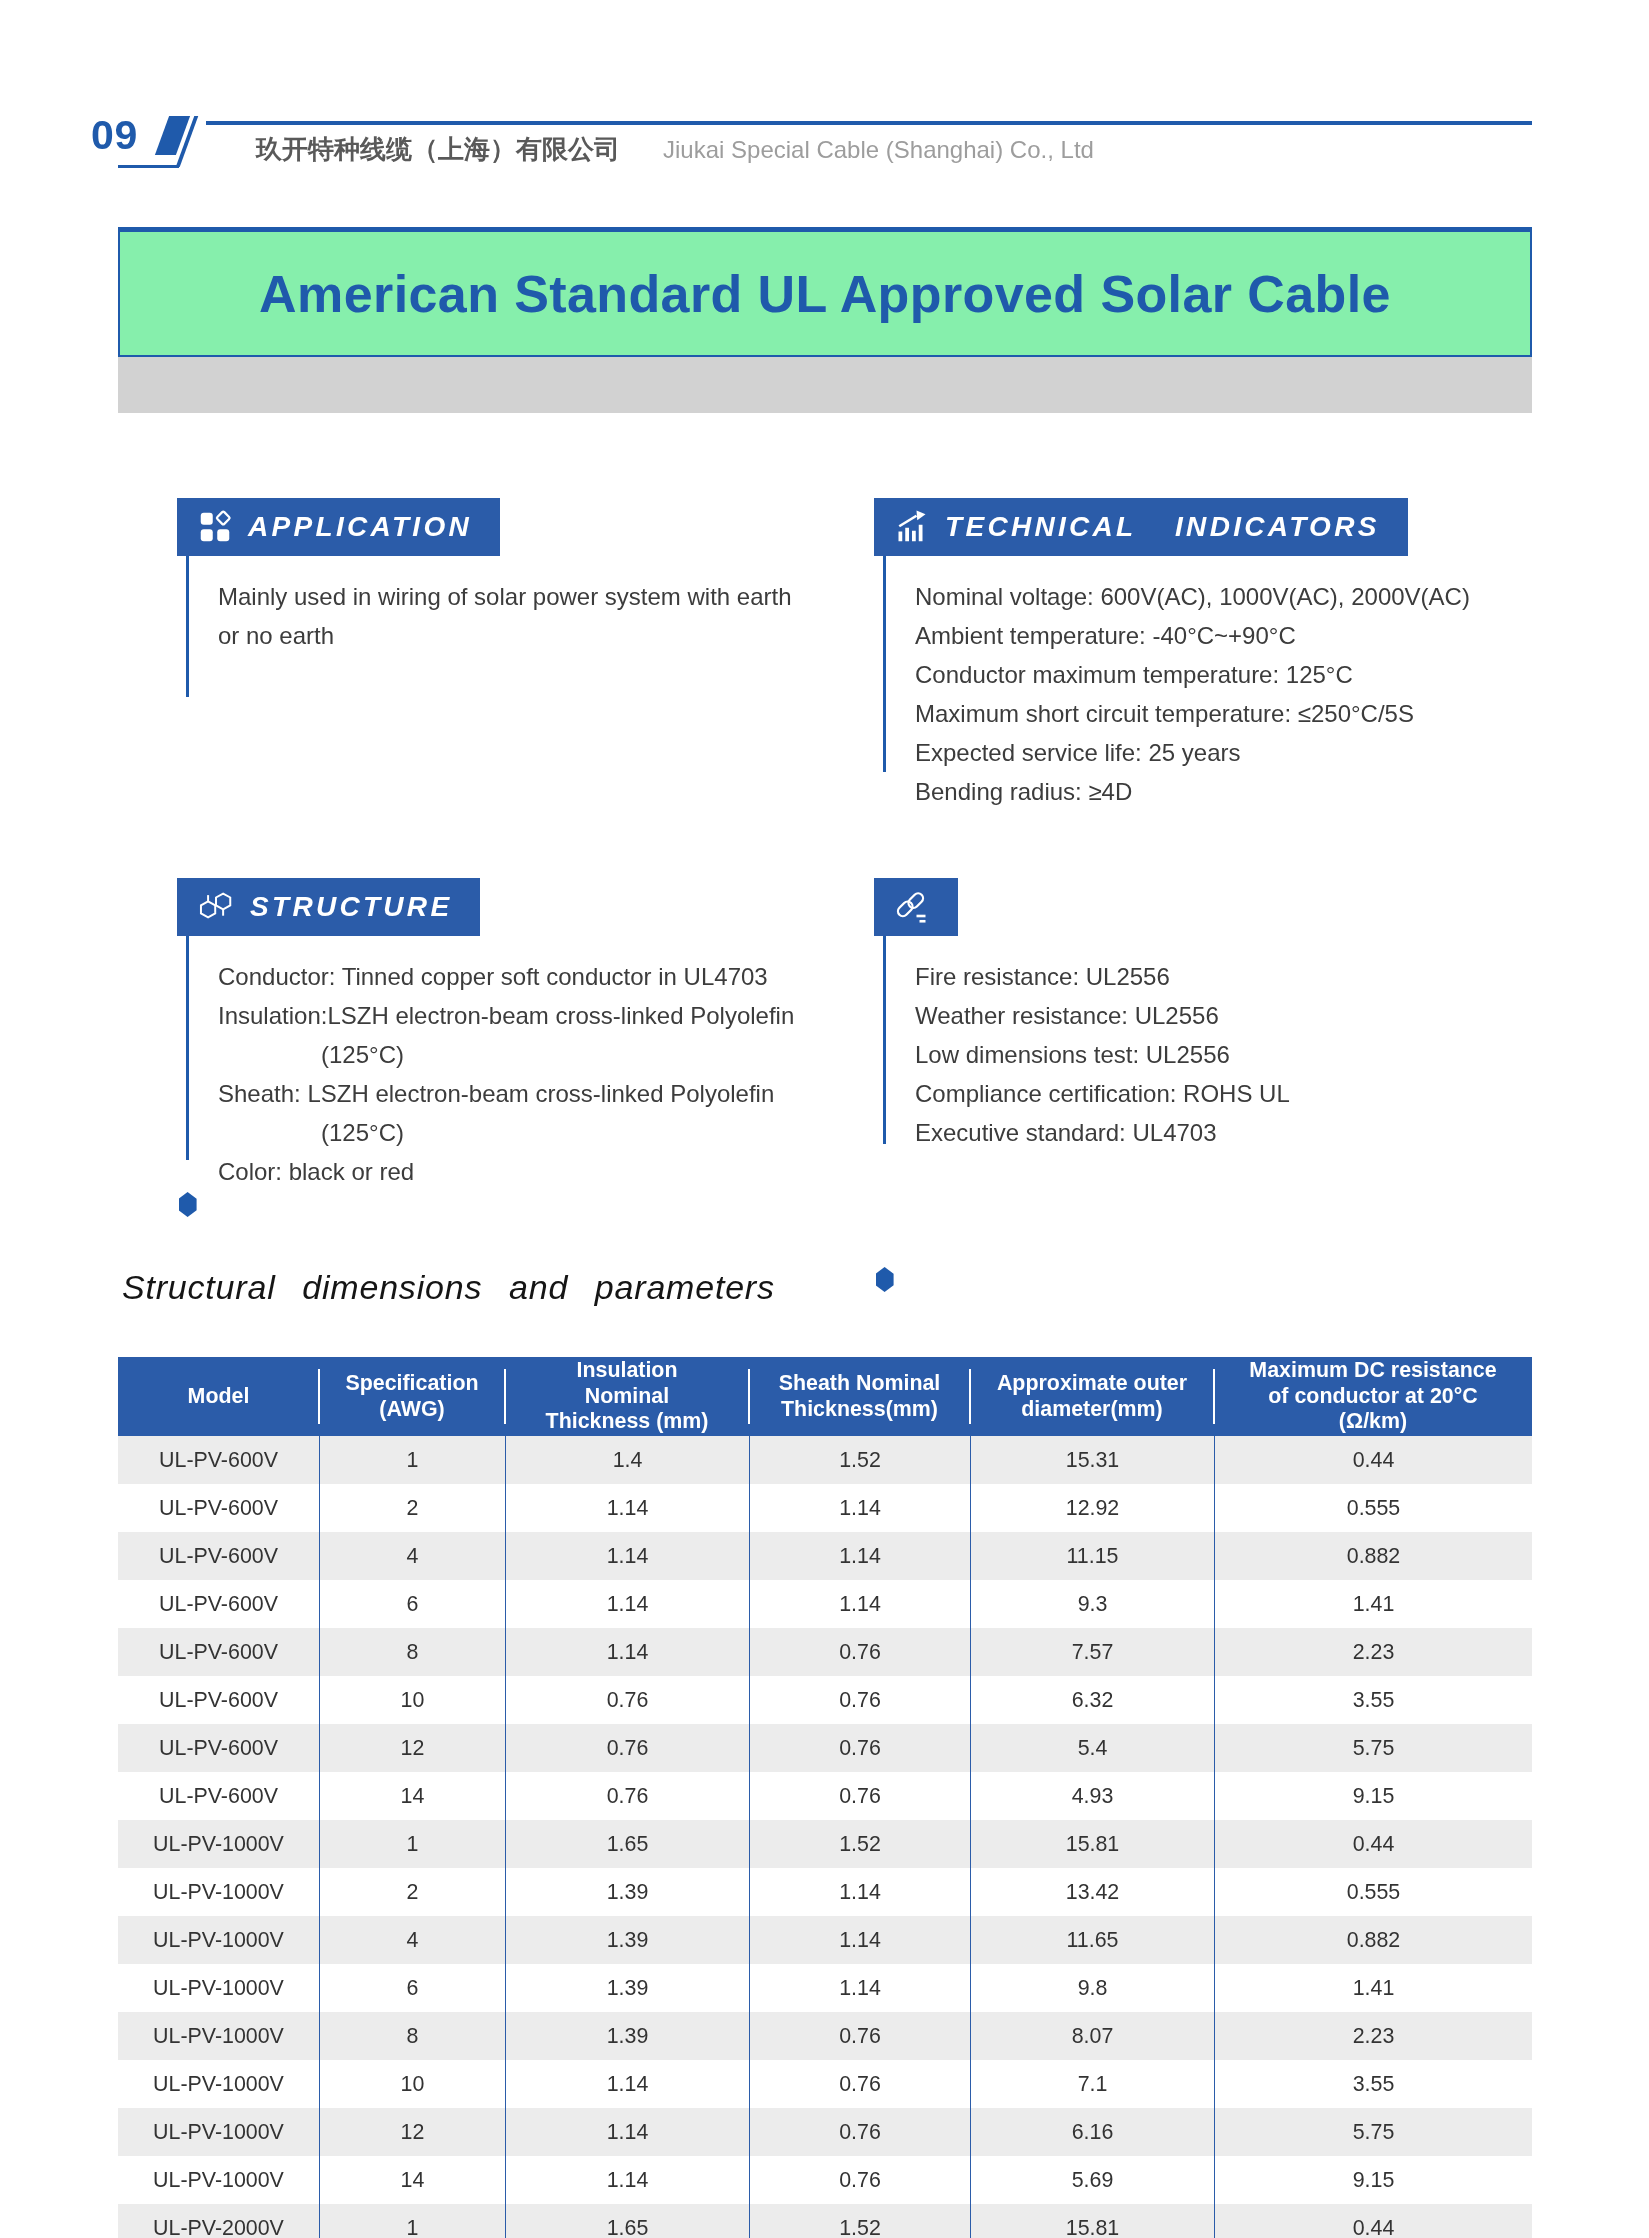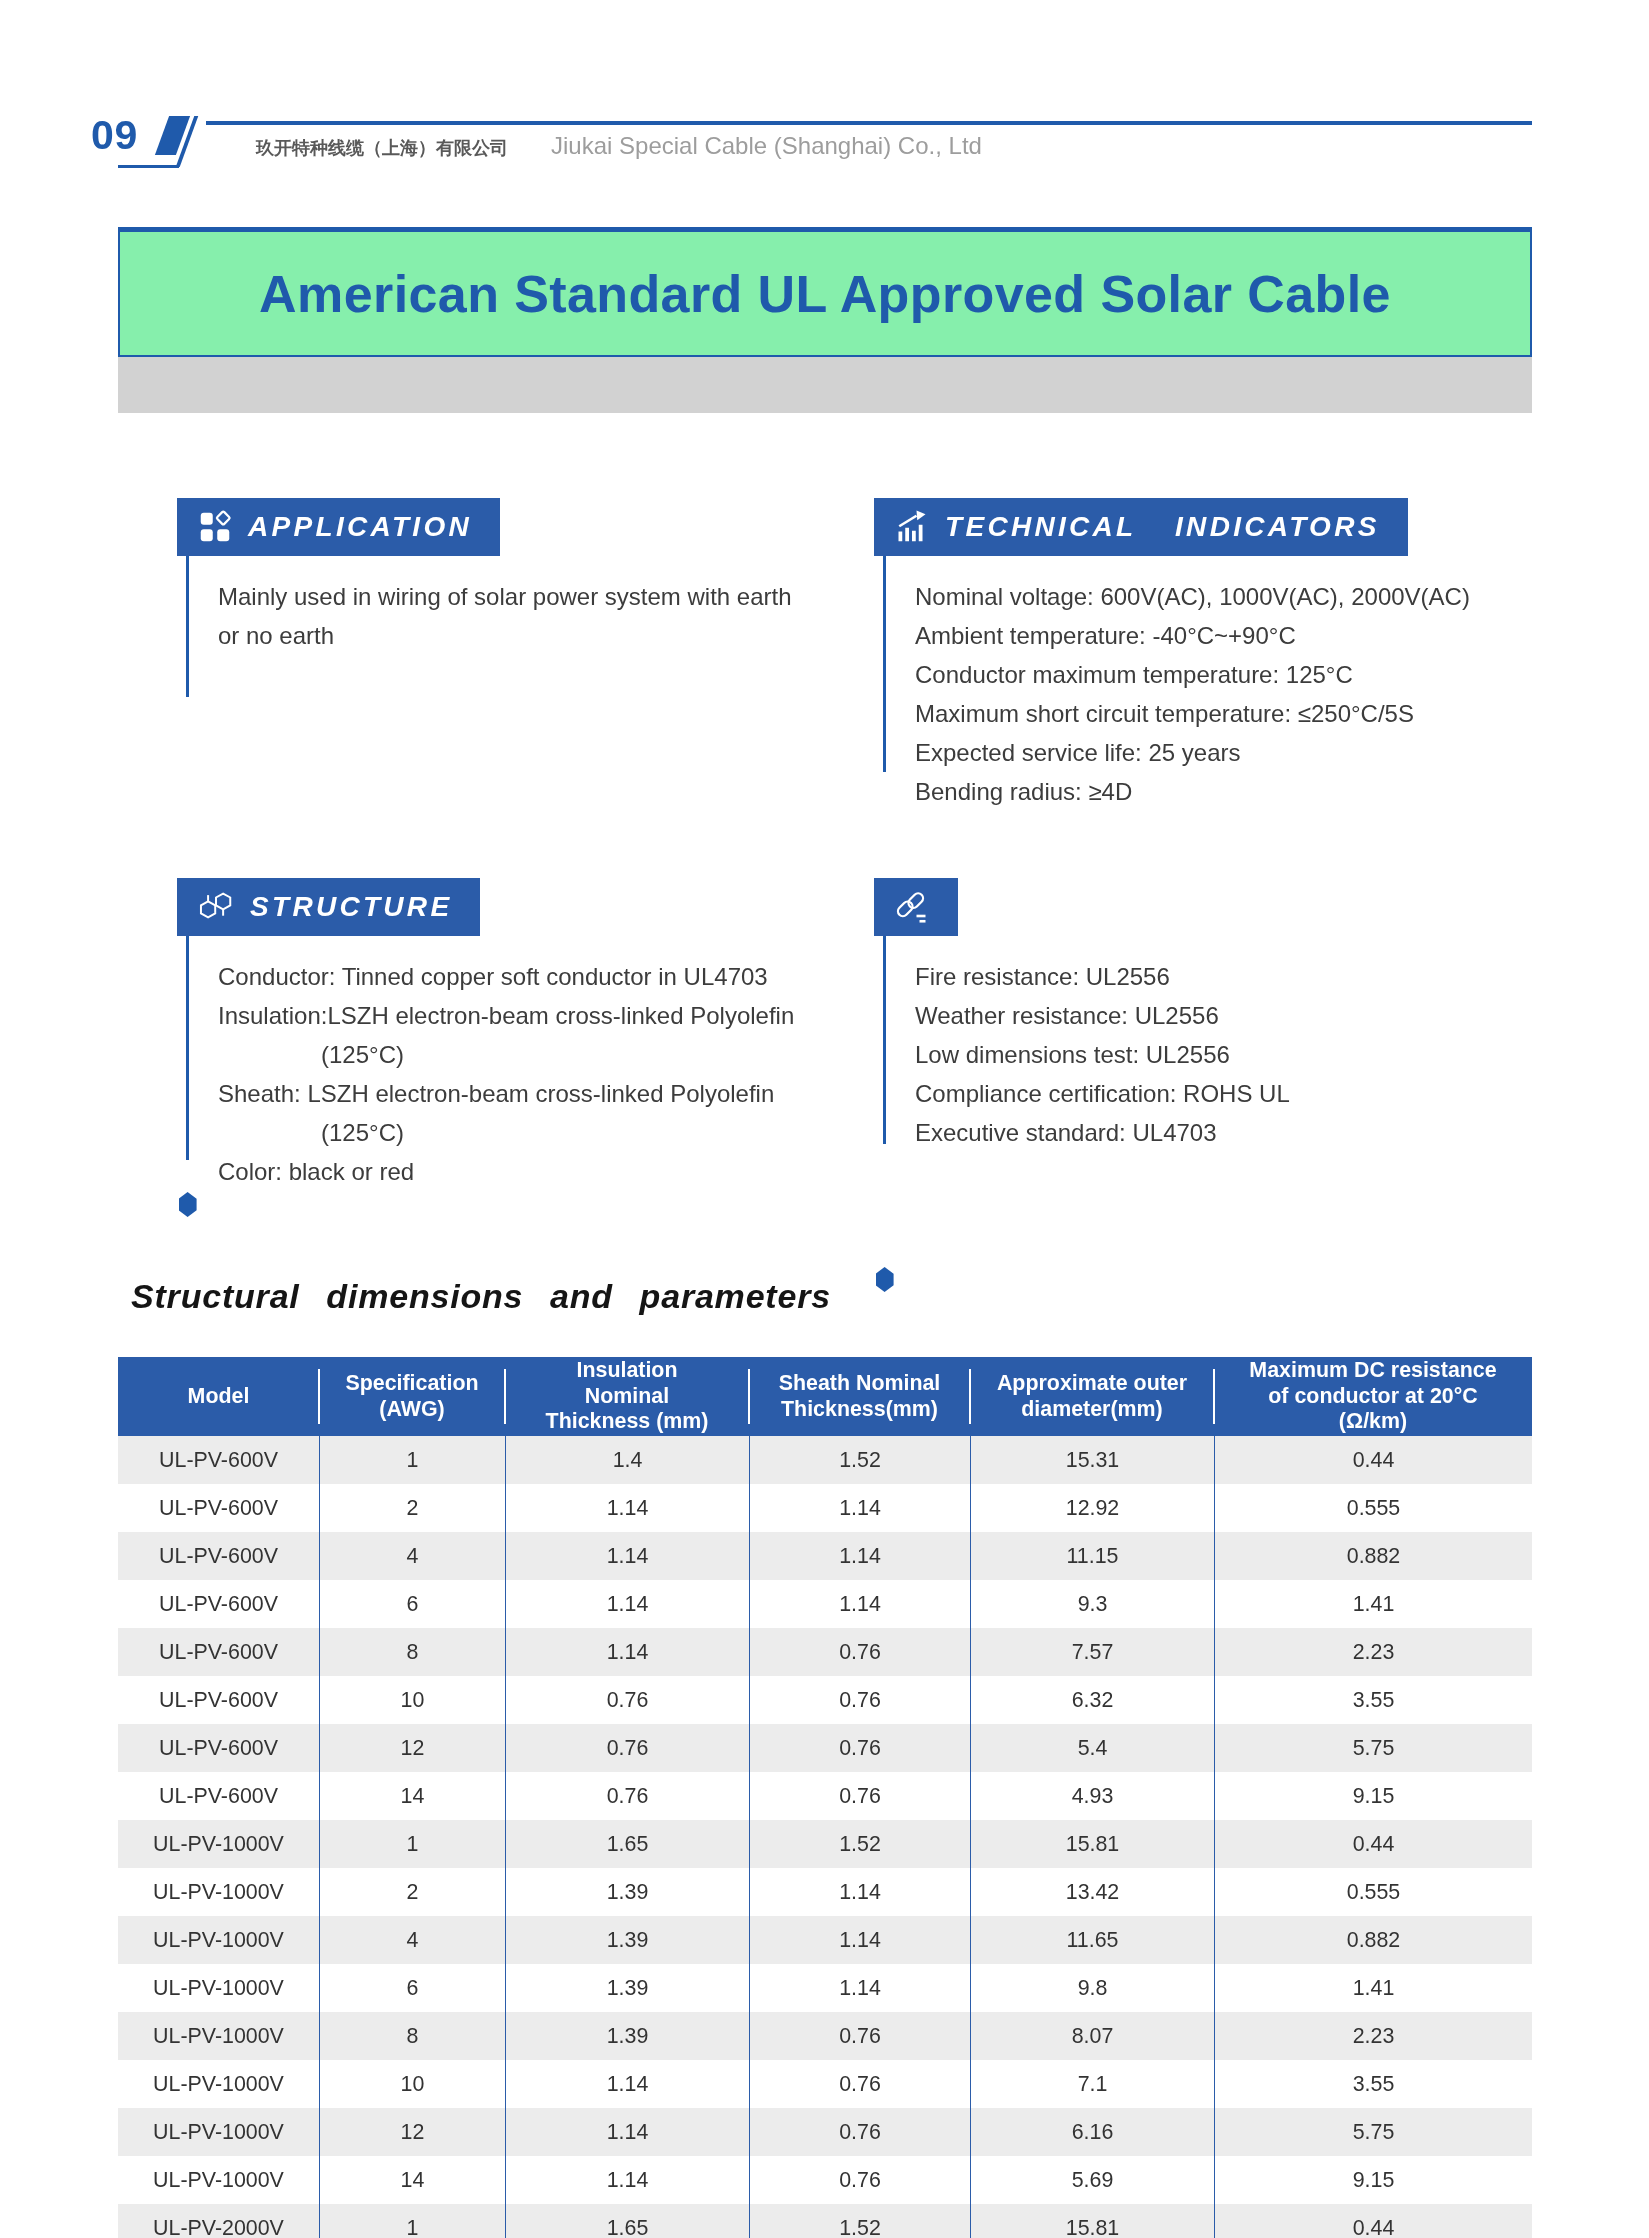--- a/index.html
+++ b/index.html
@@ -8,21 +8,21 @@
     font-family:"Liberation Sans",sans-serif;
     padding-left:36px;
   }
   
   .topline{position:absolute;left:206px;top:121px;width:1326px;height:4.1px;background:var(--accent);}
   .pagenum{position:absolute;left:91px;top:115px;font-size:41px;font-weight:bold;color:var(--accent);line-height:1;letter-spacing:0.8px;}
   .slash-fill{position:absolute;left:162px;top:116px;width:20.6px;height:39px;background:var(--accent);transform:skewX(-20deg);}
   .slash-thin{position:absolute;left:185px;top:116px;width:4.1px;height:51px;background:var(--accent);transform:skewX(-20deg);}
   .num-underline{position:absolute;left:118px;top:165px;width:61px;height:3.3px;background:var(--accent);}
   .company{position:absolute;left:256px;top:132px;display:flex;gap:43px;align-items:baseline;white-space:nowrap;}
-  .company .cn{font-size:18px;color:var(--company-cn);font-weight:bold;}
+  .company .cn{font-size:26px;color:var(--company-cn);font-weight:bold;}
   .company .en{font-size:24px;color:var(--company-en);}
   
   .titlebox{position:absolute;left:118px;top:227px;width:1414px;height:130px;box-sizing:border-box;
     border:2.5px solid var(--accent);border-top-width:5.8px;display:flex;align-items:center;justify-content:center;background:#86efac;}
   .titlebox h1{margin:0;font-size:52px;font-weight:bold;color:var(--accent);letter-spacing:0.4px;}
   .graybar{position:absolute;left:118px;top:357px;width:1414px;height:56px;background:var(--gray-bar);}
   
   .panel{position:absolute;}
   .panel.app{left:177px;top:498px;width:660px;}
   .panel.tech{left:874px;top:498px;width:676px;}
@@ -39,21 +39,21 @@
   .panel.compliance .connector{height:208px;}
   .bullet{position:absolute;left:1.6px;width:18px;height:25px;background:var(--accent);
     clip-path:polygon(50% 0,100% 27%,100% 73%,50% 100%,0 73%,0 27%);}
   .panel.app .bullet{top:694px;}
   .panel.tech .bullet{top:769px;}
   .panel.structure .bullet{top:1107px;}
   .panel.compliance .bullet{top:1090px;}
   .panel .body{margin:21.4px 0 0 41px;font-size:24px;line-height:39px;color:var(--text);}
   .panel .body .line.indent{padding-left:103px;}
   
-  .tbl-heading{position:absolute;left:118px;top:1264px;margin:13px;font-size:34px;font-weight:bold;font-style:italic;
+  .tbl-heading{position:absolute;left:118px;top:1264px;margin:4px;font-size:34px;font-weight:normal;font-style:italic;
     color:#151515;letter-spacing:0.8px;word-spacing:16.5px;}
   .spec-table{position:absolute;left:118px;top:1357px;width:1414px;}
   .thead,.tr{display:grid;grid-template-columns:201px 186px 244px 221px 244px 318px;}
   .thead{background:var(--panel);height:79px;}
   .th{position:relative;display:flex;align-items:center;justify-content:center;text-align:center;
     color:#fff;font-weight:bold;font-size:21.4px;line-height:25.6px;white-space:pre-line;}
   .th + .th::before{content:'';position:absolute;left:-0.8px;top:12.4px;bottom:12.4px;width:1.6px;background:#fff;}
   .tr{height:48px;background:#fff;}
   .tr:nth-child(odd){background:var(--row-alt);}
   .td{display:flex;align-items:center;justify-content:center;font-size:21.4px;color:var(--table-text);box-sizing:border-box;}

